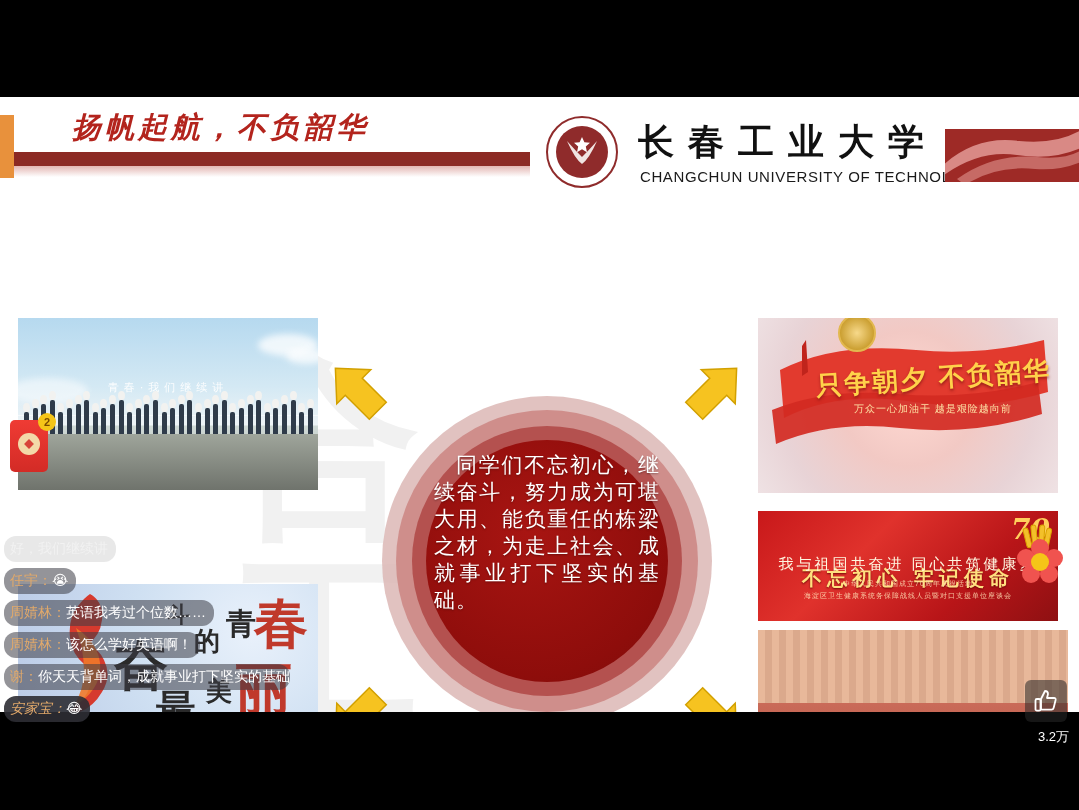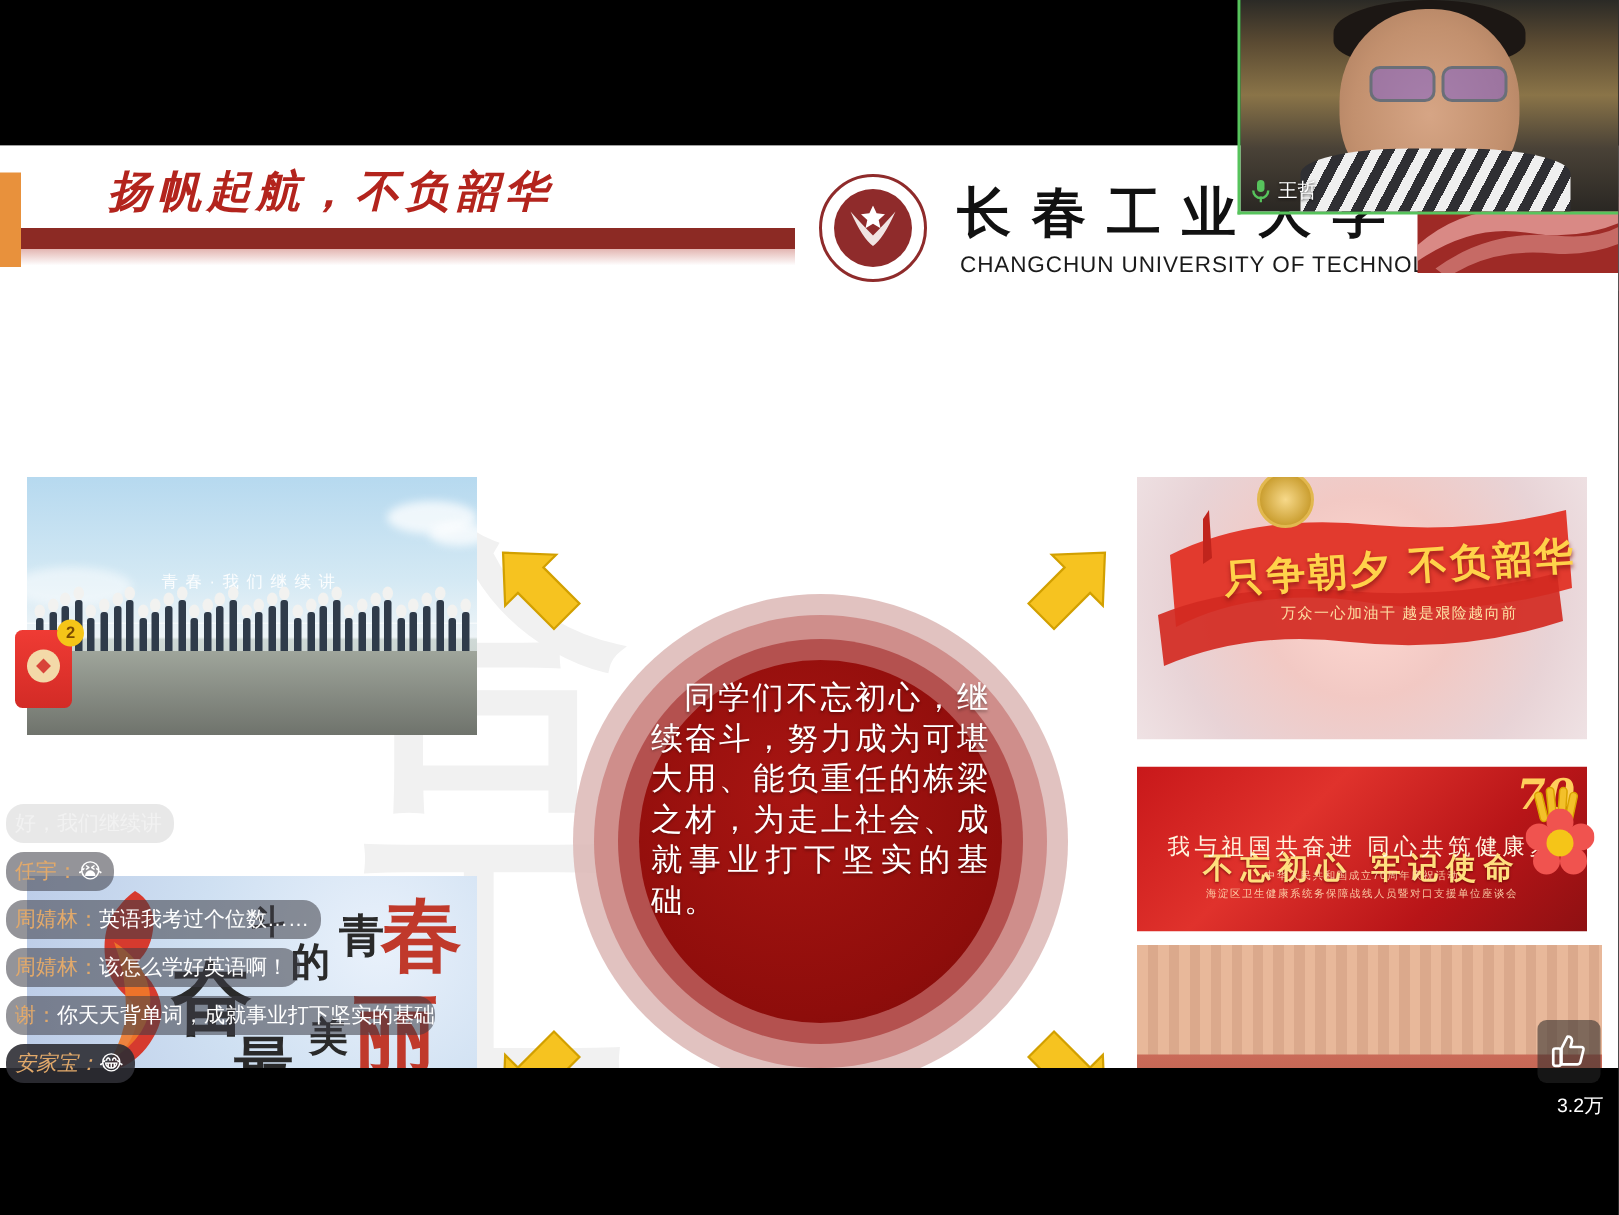--- a/index.html
+++ b/index.html
@@ -384,35 +384,20 @@
     <div class="circ-wrap">
       <div class="c1"></div>
       <div class="c2"></div>
       <div class="c3"></div>
       <div class="c4"></div>
       <div class="c-text">同学们不忘初心，继续奋斗，努力成为可堪大用、能负重任的栋梁之材，为走上社会、成就事业打下坚实的基础。</div>
     </div>
 
   </div>
 
-  <div class="cam">
-    <div class="cam-hair"></div>
-    <div class="cam-face"></div>
-    <div class="cam-glass" style="left:86px;"></div>
-    <div class="cam-glass" style="left:134px;"></div>
-    <div class="cam-shirt"></div>
-    <div class="cam-name">
-      <svg width="13" height="15" viewBox="0 0 13 15">
-        <rect x="4" y="0" width="5" height="8" rx="2.5" fill="#57c35c"></rect>
-        <path d="M1.5 7 a5 5 0 0 0 10 0" fill="none" stroke="#57c35c" stroke-width="1.6"></path>
-        <rect x="5.8" y="11" width="1.5" height="4" fill="#57c35c"></rect>
-      </svg>
-      <span>王哲</span>
-    </div>
-  </div>
 
   <div class="chat" id="chatbox">
       <div><div class="msg faded"><span>好，我们继续讲</span></div></div>
       <div><div class="msg"><span class="nm">任宇：</span><span>😭</span></div></div>
       <div><div class="msg"><span class="nm">周婧林：</span><span>英语我考过个位数……</span></div></div>
       <div><div class="msg"><span class="nm">周婧林：</span><span>该怎么学好英语啊！</span></div></div>
       <div><div class="msg"><span class="nm">谢：</span><span>你天天背单词，成就事业打下坚实的基础</span></div></div>
       <div><div class="msg onblack"><span class="nm">安家宝：</span><span>😂</span></div></div>
     </div>
 

